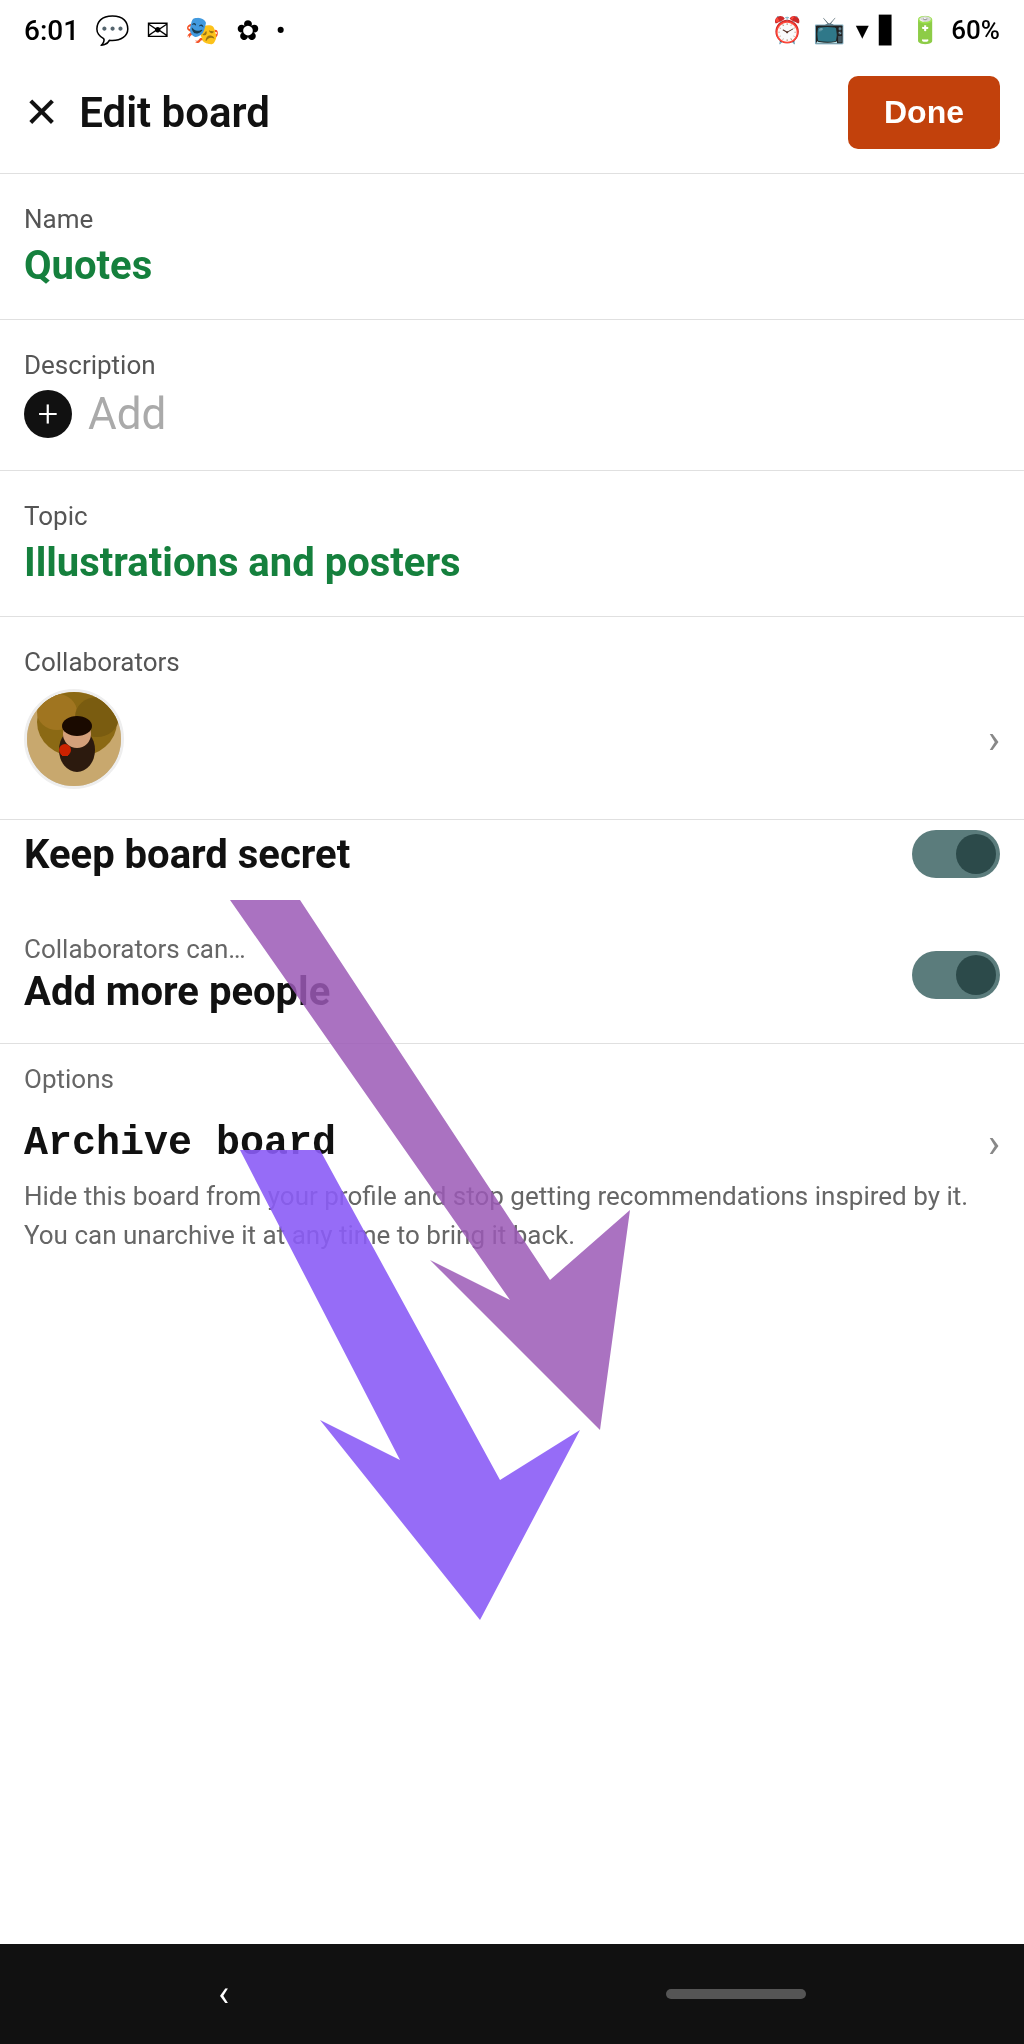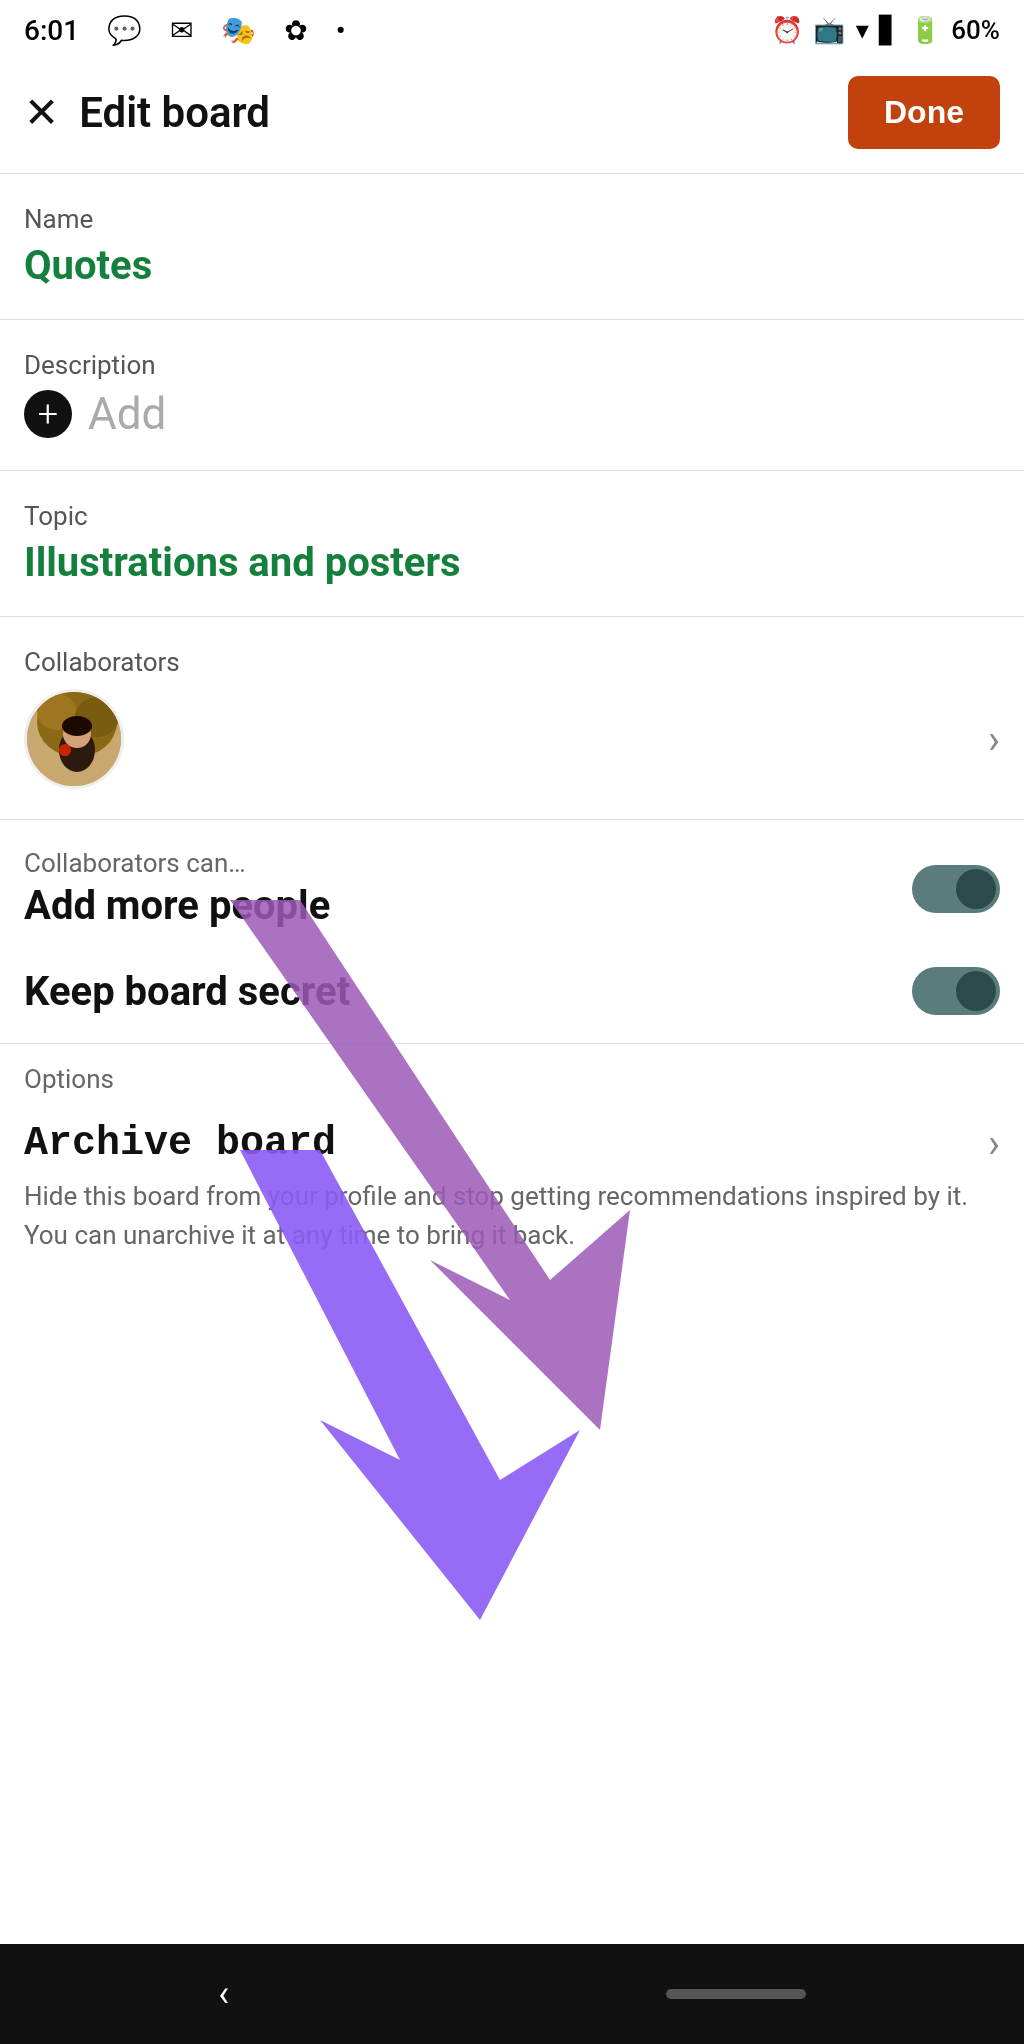--- a/index.html
+++ b/index.html
@@ -18,21 +18,21 @@
       display: flex;
       align-items: center;
       justify-content: space-between;
       padding: 0 24px;
       font-size: 28px;
       font-weight: 500;
     }
     .status-left {
       display: flex;
       align-items: center;
-      gap: 28px;
+      gap: 16px;
     }
     .status-right {
       display: flex;
       align-items: center;
       gap: 10px;
       font-size: 26px;
     }
 
     
     .header {
@@ -317,31 +317,31 @@
           <circle cx="38" cy="58" r="6" fill="#cc2200"></circle>
           <rect x="35" y="54" width="6" height="10" fill="#cc2200"></rect>
         </svg>
       </div>
       <span class="chevron-right">›</span>
     </div>
   </div>
 
   <div class="divider"></div>
 
+  <div class="toggle-row" style="padding-top: 10px;">
+    <div class="toggle-label-container">
+      <span class="toggle-main-label">Keep board secret</span>
+    </div>
+    <div class="toggle-switch"></div>
+  </div>
+
   <div class="toggle-row">
     <div class="toggle-label-container">
       <span class="toggle-sublabel">Collaborators can…</span>
       <span class="toggle-main-label">Add more people</span>
-    </div>
-    <div class="toggle-switch"></div>
-  </div>
-
-  <div class="toggle-row" style="padding-top: 10px;">
-    <div class="toggle-label-container">
-      <span class="toggle-main-label">Keep board secret</span>
     </div>
     <div class="toggle-switch"></div>
   </div>
 
   <div style="position:absolute; top:1140px; left:0; width:1024px; height:600px; pointer-events:none; z-index:5;">
     <svg width="1024" height="600" viewBox="0 0 1024 600" xmlns="http://www.w3.org/2000/svg" style="pointer-events:none;">
 
       <defs>
         <marker id="arrowhead" markerWidth="12" markerHeight="10" refX="0" refY="5" orient="auto">
           <polygon points="0 0, 12 5, 0 10" fill="#8b5cf6"></polygon>

